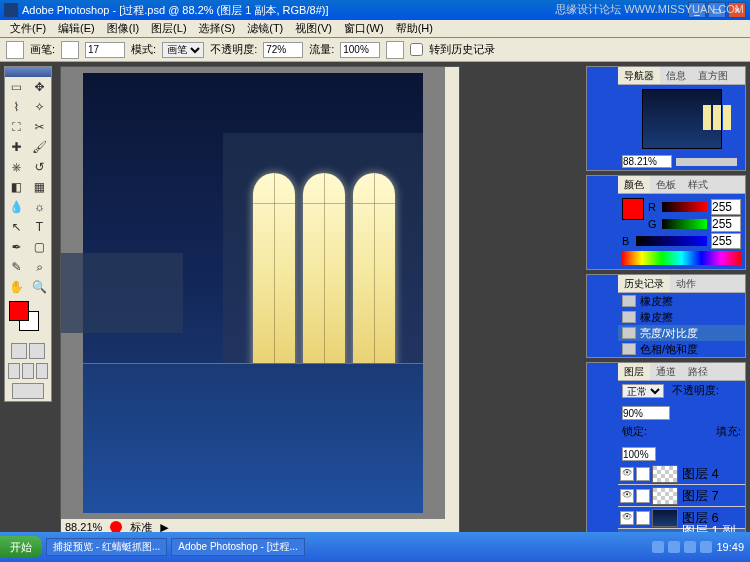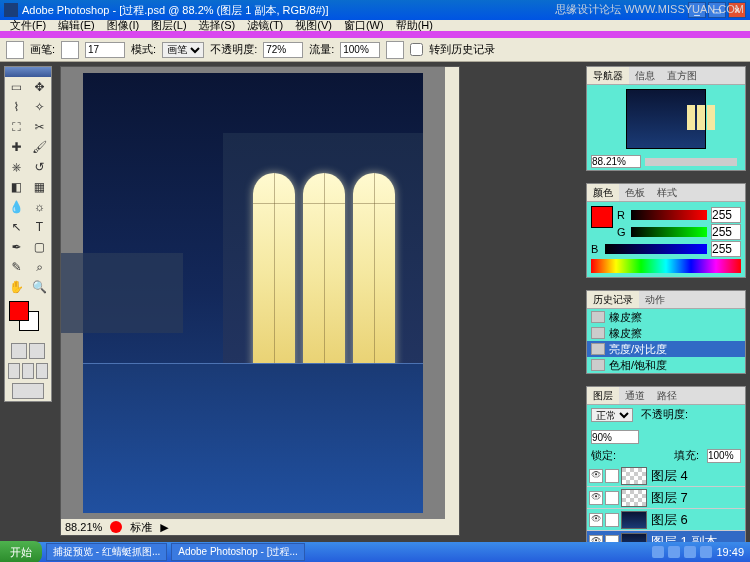--- a/index.html
+++ b/index.html
@@ -4,21 +4,21 @@
 <style>
 * { margin:0; padding:0; box-sizing:border-box; font-family:"SimSun",sans-serif; font-size:11px; user-select:none; }
 body { width:750px; height:562px; background:#404040; overflow:hidden; position:relative; }
 
 .titlebar { height:20px; background:linear-gradient(#0a6cce,#0054e3); color:#fff; display:flex; align-items:center; padding:0 4px; }
 .titlebar .icon { width:14px; height:14px; background:#1a3e7a; margin-right:4px; }
 .titlebar .wbtns { margin-left:auto; display:flex; gap:2px; }
 .titlebar .wbtn { width:18px; height:16px; background:#3b7de0; border:1px solid #1a4fa0; display:flex; align-items:center; justify-content:center; color:#fff; font-size:10px; }
 .titlebar .wbtn.close { background:#e05030; }
 
-.menubar { height:18px; background:#ece9d8; display:flex; align-items:center; padding:0 4px; border-bottom:7px solid #d946ef; }
+.menubar { height:18px; background:#ece9d8; display:flex; align-items:center; padding:0 4px; border-bottom:1px solid #d946ef; }
 .menubar span { padding:2px 6px; color:#000; }
 
 .optbar { height:24px; background:#ece9d8; display:flex; align-items:center; padding:0 6px; gap:6px; border-bottom:1px solid #aca899; }
 .optbar .sw { width:18px; height:18px; border:1px solid #999; background:#fff; }
 .optbar label { color:#000; }
 .optbar input[type=text] { width:40px; height:16px; font-size:10px; border:1px solid #999; padding:0 2px; }
 .optbar select { height:16px; font-size:10px; border:1px solid #999; }
 
 .workspace { position:absolute; top:62px; left:0; right:0; bottom:22px; background:#404040; }
 
@@ -42,21 +42,21 @@
 .win::after { content:""; position:absolute; top:0; left:50%; width:1px; height:100%; background:rgba(100,80,40,0.4); }
 .win::before { content:""; position:absolute; top:30px; left:0; width:100%; height:1px; background:rgba(100,80,40,0.4); }
 .w1 { left:30px; top:40px; height:200px; }
 .w2 { left:80px; top:40px; height:200px; }
 .w3 { left:130px; top:40px; height:200px; }
 .pool { position:absolute; bottom:0; left:0; right:0; height:150px; background:linear-gradient(180deg,#1a3a75,#2050a0); border-top:1px solid rgba(255,255,255,0.2); }
 .houses { position:absolute; left:-40px; top:180px; width:140px; height:80px; background:#2a3a5a; opacity:0.7; }
 .vscroll { position:absolute; right:0; top:0; bottom:16px; width:14px; background:#ece9d8; }
 
 .panels { position:absolute; right:4px; top:4px; width:160px; }
-.panel { background:#5eead4; border:1px solid #888; margin-bottom:12px; }
+.panel { background:#1d4ed8; border:1px solid #888; margin-bottom:4px;padding-left:31px; }
 .ptabs { height:18px; display:flex; background:#ddd; border-bottom:1px solid #aaa; }
 .ptab { padding:2px 6px; font-size:10px; color:#444; }
 .ptab.active { background:#ece9d8; color:#000; }
 .pbody { padding:4px; }
 
 .nav-thumb { width:80px; height:60px; margin:4px auto; border:1px solid #000; background:linear-gradient(180deg,#0a1535,#1a3a75); position:relative; }
 .nav-thumb .tw { position:absolute; right:10px; top:15px; width:8px; height:25px; background:#f5e8a0; box-shadow:10px 0 #f5e8a0, 20px 0 #f5e8a0; }
 .nav-foot { display:flex; align-items:center; padding:2px 4px; font-size:10px; }
 .nav-foot input { width:50px; font-size:10px; border:1px solid #999; }
 
@@ -77,21 +77,21 @@
 .layer-opts select, .layer-opts input { font-size:10px; border:1px solid #999; height:14px; }
 .layer-row { display:flex; align-items:center; height:22px; padding:0 2px; gap:2px; border-bottom:1px solid #ccc; }
 .layer-row.sel { background:#316ac5; color:#fff; }
 .layer-row .eye { width:14px; height:14px; border:1px solid #999; background:#fff; font-size:8px; text-align:center; color:#333; }
 .layer-row .lt { width:26px; height:18px; border:1px solid #666; background:linear-gradient(#0a1535,#1a3a75); position:relative; }
 .layer-row .lt.blank { background:repeating-conic-gradient(#fff 0 25%,#ccc 0 50%) 0 0/8px 8px; }
 .layer-row .ln { flex:1; font-size:13px; padding-left:2px; }
 
 .watermark { position:absolute; right:6px; top:2px; color:#ddd; font-size:11px; opacity:0.9; z-index:50;margin-left:40px; }
 
-.taskbar { position:absolute; bottom:0; left:0; right:0; height:20px; background:linear-gradient(#3b8bea,#245edb); display:flex; align-items:center; }
+.taskbar { position:absolute; bottom:0; left:0; right:0; height:30px; background:linear-gradient(#3b8bea,#245edb); display:flex; align-items:center; }
 .taskbar .start { height:22px; padding:0 10px; background:linear-gradient(#4eb24e,#2a8a2a); color:#fff; display:flex; align-items:center; border-radius:0 8px 8px 0; }
 .taskbar .titem { margin-left:4px; height:18px; padding:0 6px; background:#3a7ae0; color:#fff; display:flex; align-items:center; font-size:10px; border:1px solid #2a5ab0; }
 .taskbar .tray { margin-left:auto; padding:0 6px; color:#fff; font-size:10px; display:flex; align-items:center; gap:4px; }
 .tray .ti { width:12px; height:12px; background:#6aa0f0; border-radius:2px; }
 </style>
 </head>
 <body>
 
 <div class="titlebar">
   <div class="icon"></div>

